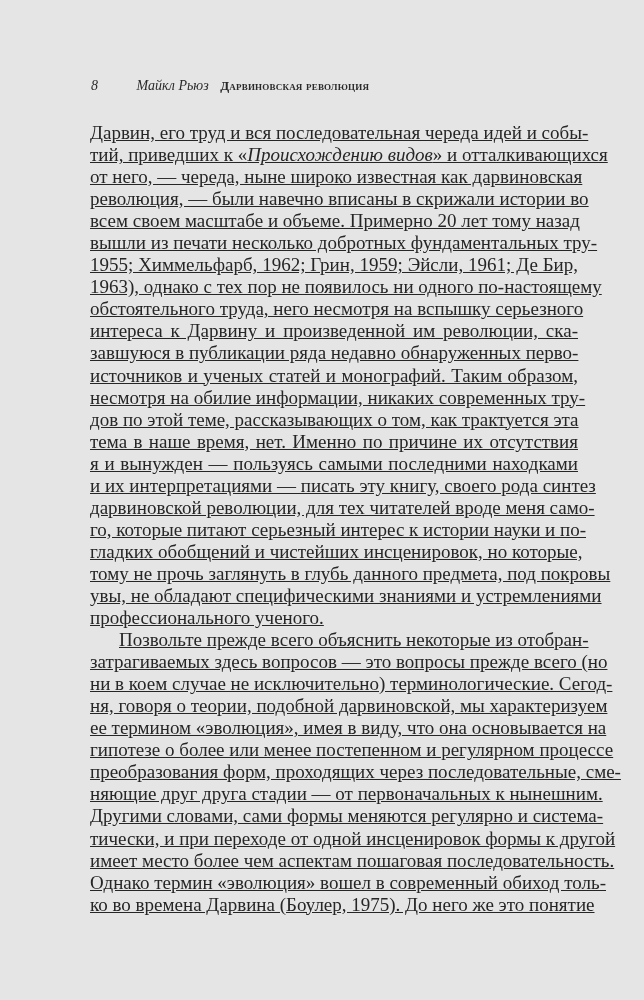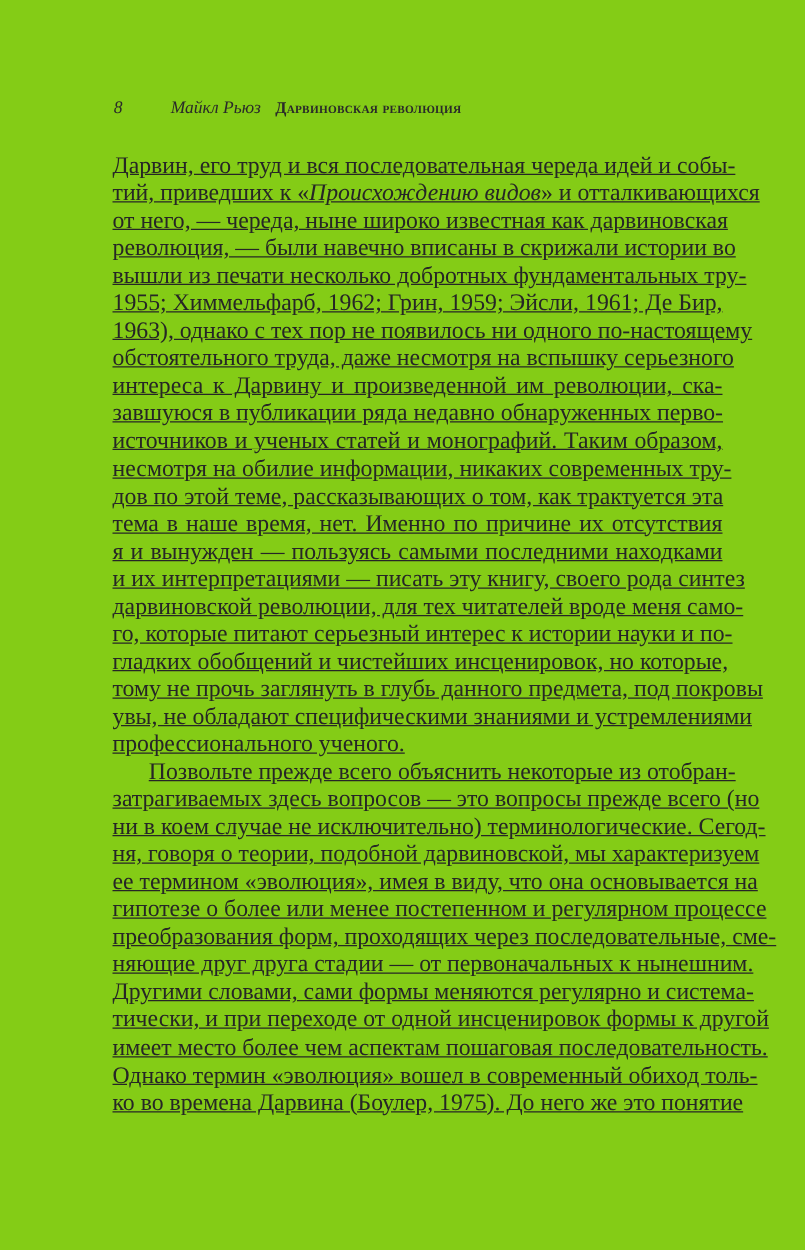--- a/index.html
+++ b/index.html
@@ -1,17 +1,17 @@
 <!DOCTYPE html>
 <html><head>
 <meta charset="utf-8">
 <style>
   html, body { margin:0; padding:0; background:#ffffff; }
   body { width:644px; height:1000px; position:relative; overflow:hidden; }
-  .page { position:absolute; left:0; top:0; width:644px; height:1000px; background:#84cc16; }
+  .page { position:absolute; left:0; top:0; width:644px; height:1000px; background:#e5e5e5; }
   .running-head { position:absolute; left:91px; top:78px; height:20px; font-family:"Liberation Serif", "DejaVu Serif", serif; color:#2a2a2a; font-size:14px; white-space:nowrap; }
   .running-head .page-num { font-style:italic; display:inline-block; width:42px; }
   .running-head .author { font-style:italic; margin-right:8px; }
   .running-head .title { font-variant:small-caps; font-weight:bold; font-size:13px; letter-spacing:0.2px; }
   .body { position:absolute; left:90px; top:122px; width:488px; font-family:"Liberation Serif", "DejaVu Serif", serif; font-size:19px; line-height:22.06px; color:#262626;text-decoration:underline; }
   .line { display:block; height:22.06px; text-align:justify; text-align-last:justify; white-space:nowrap; overflow:visible; }
   .line.last { text-align-last:left; }
   .line.indent { padding-left:29px; }
   .line span.i { font-style:italic; }
 </style>
@@ -24,24 +24,25 @@
     <span class="author">Майкл Рьюз</span>
     <span class="title">Дарвиновская революция</span>
   </div>
 
   <div class="body" id="body-text">
       <div>
         <span class="line">Дарвин, его труд и вся последовательная череда идей и собы-</span>
         <span class="line">тий, приведших к «<span class="i">Происхождению видов</span>» и отталкивающихся</span>
         <span class="line">от него, — череда, ныне широко известная как дарвиновская</span>
         <span class="line">революция, — были навечно вписаны в скрижали истории во</span>
+        <span class="line">всем своем масштабе и объеме. Примерно 20 лет тому назад</span>
         <span class="line">вышли из печати несколько добротных фундаментальных тру-</span>
         <span class="line">1955; Химмельфарб, 1962; Грин, 1959; Эйсли, 1961; Де Бир,</span>
         <span class="line">1963), однако с тех пор не появилось ни одного по-настоящему</span>
-        <span class="line">обстоятельного труда, даже несмотря на вспышку серьезного</span>
+        <span class="line">обстоятельного труда, него несмотря на вспышку серьезного</span>
         <span class="line">интереса к Дарвину и произведенной им революции, ска-</span>
         <span class="line">завшуюся в публикации ряда недавно обнаруженных перво-</span>
         <span class="line">источников и ученых статей и монографий. Таким образом,</span>
         <span class="line">несмотря на обилие информации, никаких современных тру-</span>
         <span class="line">дов по этой теме, рассказывающих о том, как трактуется эта</span>
         <span class="line">тема в наше время, нет. Именно по причине их отсутствия</span>
         <span class="line">я и вынужден — пользуясь самыми последними находками</span>
         <span class="line">и их интерпретациями — писать эту книгу, своего рода синтез</span>
         <span class="line">дарвиновской революции, для тех читателей вроде меня само-</span>
         <span class="line">го, которые питают серьезный интерес к истории науки и по-</span>

